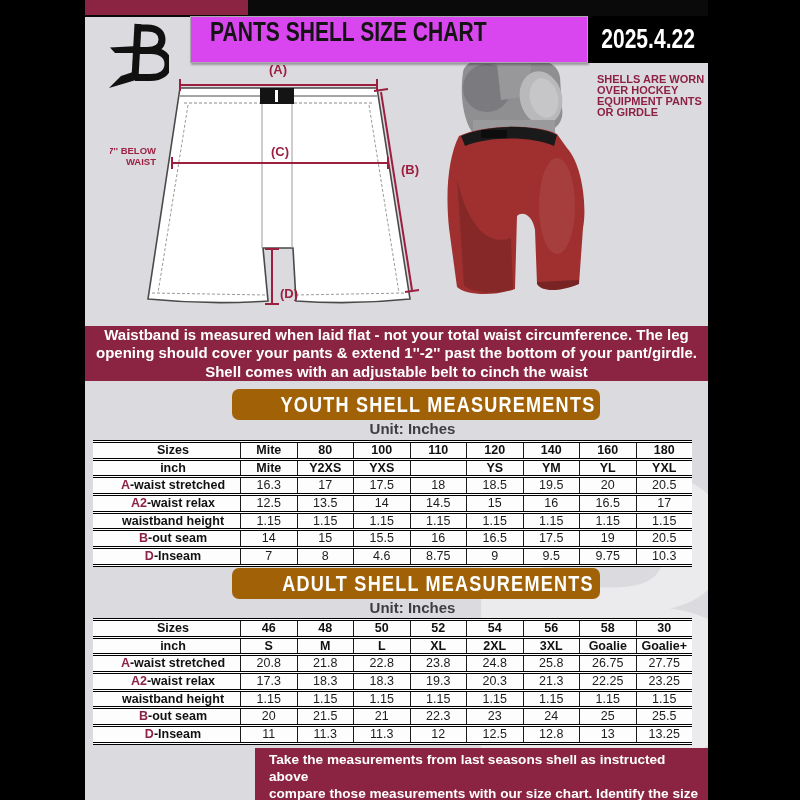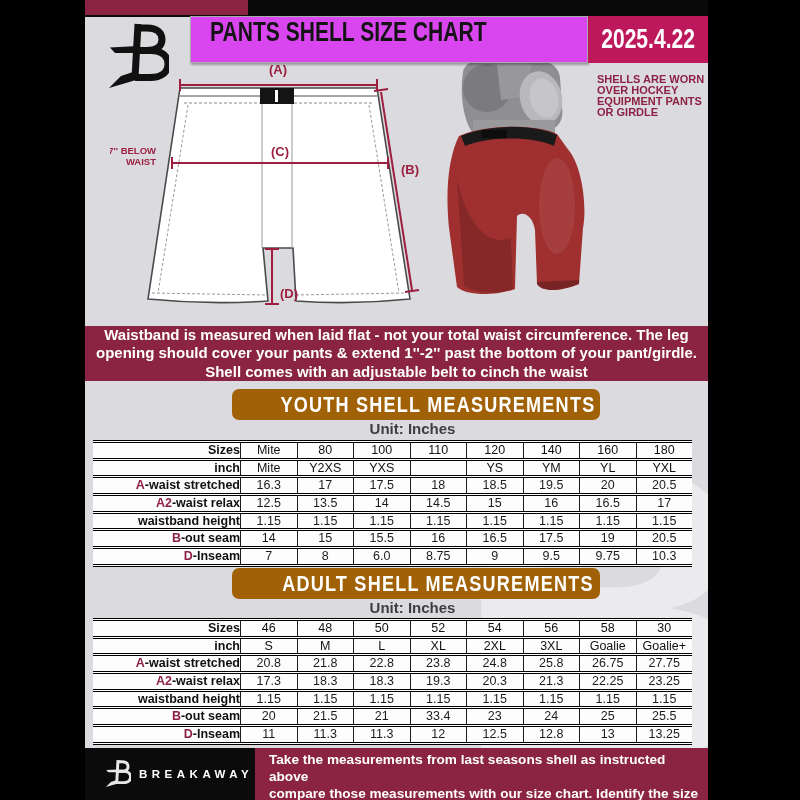--- a/index.html
+++ b/index.html
@@ -21,21 +21,21 @@
   .titlebar{
     left:105px;top:16px;width:398px;height:47px;background:#d946ef;
     border:1px solid #aaaaae;box-shadow:1px 2px 2px rgba(0,0,0,.3);
     display:flex;align-items:flex-start;z-index:3;box-sizing:border-box;
   }
   .title-text{
     font-size:27px;font-weight:bold;color:#141414;letter-spacing:0px;
     transform:scaleX(.78);transform-origin:left center;margin-left:19px;white-space:nowrap;
   }
   .datebox{
-    left:503px;top:16px;width:120px;height:47px;background:#be185d;z-index:3;
+    left:503px;top:16px;width:120px;height:47px;background:#000000;z-index:3;
     display:flex;align-items:center;justify-content:center;
   }
   .date-text{
     color:#fff;font-size:27px;font-weight:bold;white-space:nowrap;
     transform:scaleX(.78);transform-origin:center;
   }
   .logo{left:22px;top:20px;z-index:2;}
 
   
   .info-banner{
@@ -62,22 +62,22 @@
     left:8px;width:599px;background:#fdfdfd;border-top:3px double #000;z-index:2;
   }
   .trow{
     display:grid;grid-template-columns:147px repeat(8,1fr);
     height:14.7px;line-height:14.7px;border-bottom:3px double #000;
   }
   .tcell{
     text-align:center;font-size:12.5px;color:#1c1c1c;overflow:hidden;white-space:nowrap;
   }
   .tcell + .tcell{border-left:1.5px solid #1c1c1c;}
-  .tlabel{text-align:right;padding-left:13px;font-weight:bold;color:#111;}
-  .thval{font-weight:normal;color:#111;}
+  .tlabel{text-align:center;padding-left:13px;font-weight:bold;color:#111;}
+  .thval{font-weight:bold;color:#111;}
   .maroon{color:#8d2143;}
 
   
   .photo-caption{
     left:512px;top:74px;width:112px;color:#8d2143;font-weight:bold;
     font-size:11px;line-height:11px;z-index:2;
   }
 
   
   .footer-black{
@@ -264,21 +264,21 @@
         <div class="tcell">16</div>
         <div class="tcell">16.5</div>
         <div class="tcell">17.5</div>
         <div class="tcell">19</div>
         <div class="tcell">20.5</div>
       </div>
       <div class="trow">
         <div class="tcell tlabel"><span class="maroon">D</span>-Inseam</div>
         <div class="tcell">7</div>
         <div class="tcell">8</div>
-        <div class="tcell">6.0</div>
+        <div class="tcell">4.6</div>
         <div class="tcell">8.75</div>
         <div class="tcell">9</div>
         <div class="tcell">9.5</div>
         <div class="tcell">9.75</div>
         <div class="tcell">10.3</div>
       </div>
     </div>
 
   <div class="abs section-banner" style="top:568px;">
     <span class="bt">ADULT SHELL MEASUREMENTS</span>
@@ -338,50 +338,38 @@
         <div class="tcell">1.15</div>
         <div class="tcell">1.15</div>
         <div class="tcell">1.15</div>
         <div class="tcell">1.15</div>
       </div>
       <div class="trow">
         <div class="tcell tlabel"><span class="maroon">B</span>-out seam</div>
         <div class="tcell">20</div>
         <div class="tcell">21.5</div>
         <div class="tcell">21</div>
-        <div class="tcell">33.4</div>
+        <div class="tcell">22.3</div>
         <div class="tcell">23</div>
         <div class="tcell">24</div>
         <div class="tcell">25</div>
         <div class="tcell">25.5</div>
       </div>
       <div class="trow">
         <div class="tcell tlabel"><span class="maroon">D</span>-Inseam</div>
         <div class="tcell">11</div>
         <div class="tcell">11.3</div>
         <div class="tcell">11.3</div>
         <div class="tcell">12</div>
         <div class="tcell">12.5</div>
         <div class="tcell">12.8</div>
         <div class="tcell">13</div>
         <div class="tcell">13.25</div>
       </div>
     </div>
 
-  <div class="abs footer-black">
-    <svg width="26" height="32" viewBox="0 0 62 74" style="margin-left:20px;">
-      <g fill="none" stroke="#e8e8ea" stroke-width="7">
-        <path d="M31 8 h9 c10 0 15 5 15 11.5 c0 7 -6 11 -15 11 h-11"></path>
-        <path d="M29 30.5 h15 c11 0 17 6 17 13.5 c0 8.5 -7 13.5 -18 13.5 h-15"></path>
-        <path d="M31 4 L28 58"></path>
-      </g>
-      <polygon points="3,27.5 31,26 31,33 8,33" fill="#e8e8ea"></polygon>
-      <polygon points="29,51 29,60 2,68 14,56" fill="#e8e8ea"></polygon>
-    </svg>
-    <span class="brand-text">BREAKAWAY</span>
-  </div>
   <div class="abs footer-maroon">
     <div>Take the measurements from last seasons shell as instructed above</div>
     <div>compare those measurements  with our size chart. Identify the size</div>
 
   </div>
 
 </div>
 
 </body></html>

